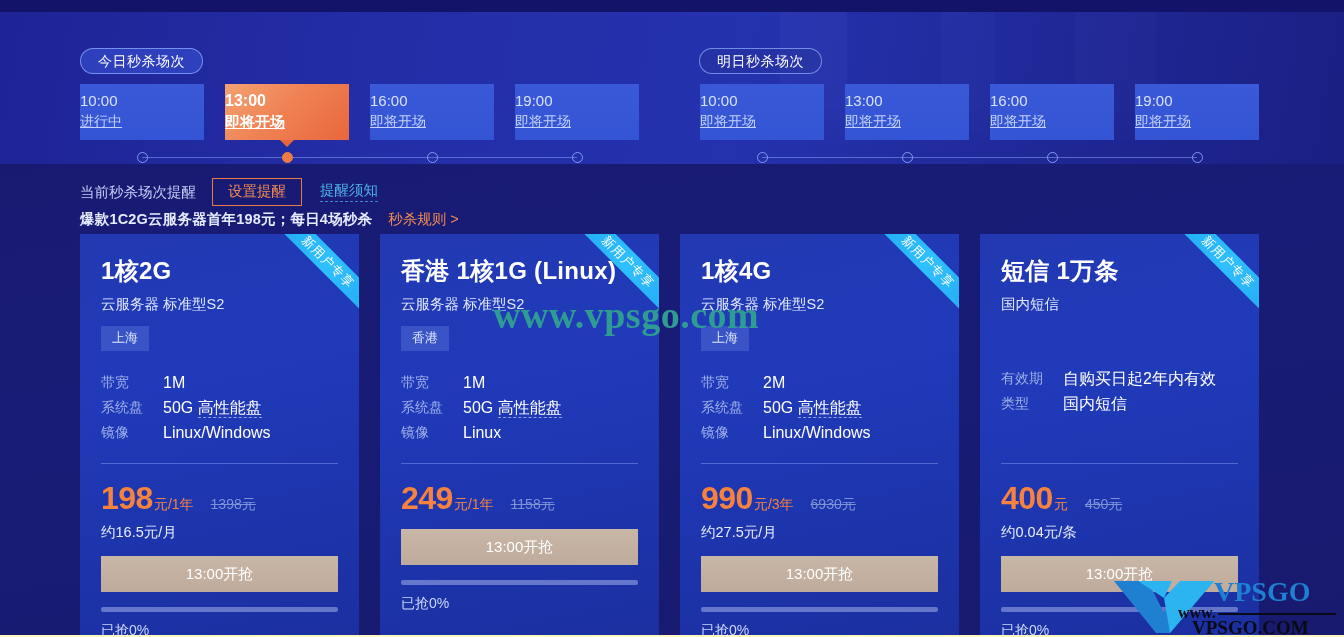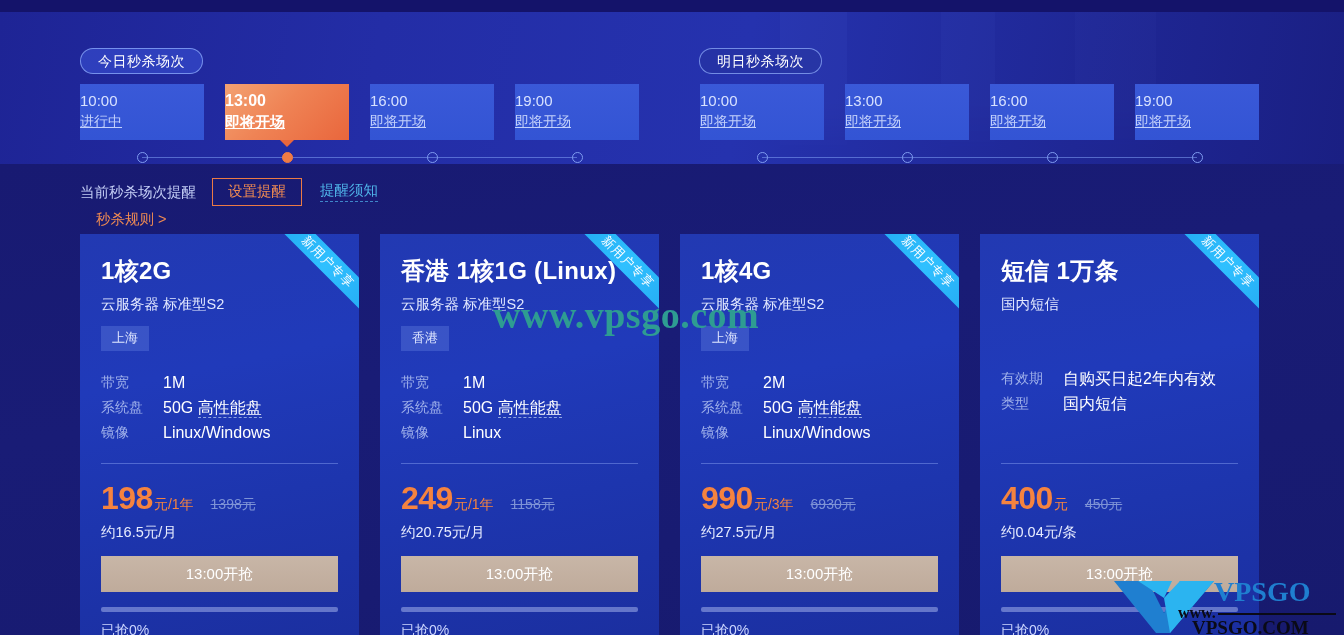--- a/index.html
+++ b/index.html
@@ -5,21 +5,21 @@
   * { box-sizing: border-box; margin: 0; padding: 0; }
   html, body {
     width: 1344px; height: 637px;
     overflow: hidden;
     font-family: "Liberation Sans", "DejaVu Sans", sans-serif;
     background: #15146b;
   }
   #page {
     position: relative;
     width: 1344px; height: 637px;
-    background: #ffffff;
+    background: #fef9c3;
     overflow: hidden;
   }
 
   
   .top-strip {
     position: absolute; top: 0; left: 0;
     width: 1344px; height: 12px;
     background: #14136a;
   }
 
@@ -313,20 +313,21 @@
 
   <div class="lower">
 
     <div class="remind-row">
       <span class="remind-label">当前秒杀场次提醒</span>
       <button class="btn-outline">设置提醒</button>
       <span class="link-dashed">提醒须知</span>
     </div>
 
     <div class="promo-row">
+      <span class="promo-text">爆款1C2G云服务器首年198元；每日4场秒杀</span>
       <span class="promo-rule">秒杀规则 &gt;</span>
     </div>
 
     <div class="cards" id="cards">
         <div class="card" style="left: 80px;"><div class="ribbon">新用户专享</div><div class="c-title">1核2G</div><div class="c-sub">云服务器 标准型S2</div><div class="c-region">上海</div><div class="spec-list">
             <div class="spec">
               <span class="k">带宽</span>
               <span class="v">1M</span>
             </div>
             <div class="spec">
@@ -354,21 +355,21 @@
               <span class="v">50G <span class="dash">高性能盘</span></span>
             </div>
             <div class="spec">
               <span class="k">镜像</span>
               <span class="v">Linux</span>
             </div>
           </div><div class="divider" style="margin-top:18px"></div><div class="price-row">
             <span class="price-main">249</span>
             <span class="price-unit">元/1年</span>
             <span class="price-old">1158元</span>
-          </div><div class="price-month">约20.75元/月</div><button class="buy-btn">13:00开抢</button><div class="progress">
+          </div><button class="buy-btn">13:00开抢</button><div class="progress">
             <i style="width:0%"></i>
           </div><div class="sold">已抢0%</div></div>
         <div class="card" style="left: 680px;"><div class="ribbon">新用户专享</div><div class="c-title">1核4G</div><div class="c-sub">云服务器 标准型S2</div><div class="c-region">上海</div><div class="spec-list">
             <div class="spec">
               <span class="k">带宽</span>
               <span class="v">2M</span>
             </div>
             <div class="spec">
               <span class="k">系统盘</span>
               <span class="v">50G <span class="dash">高性能盘</span></span>

